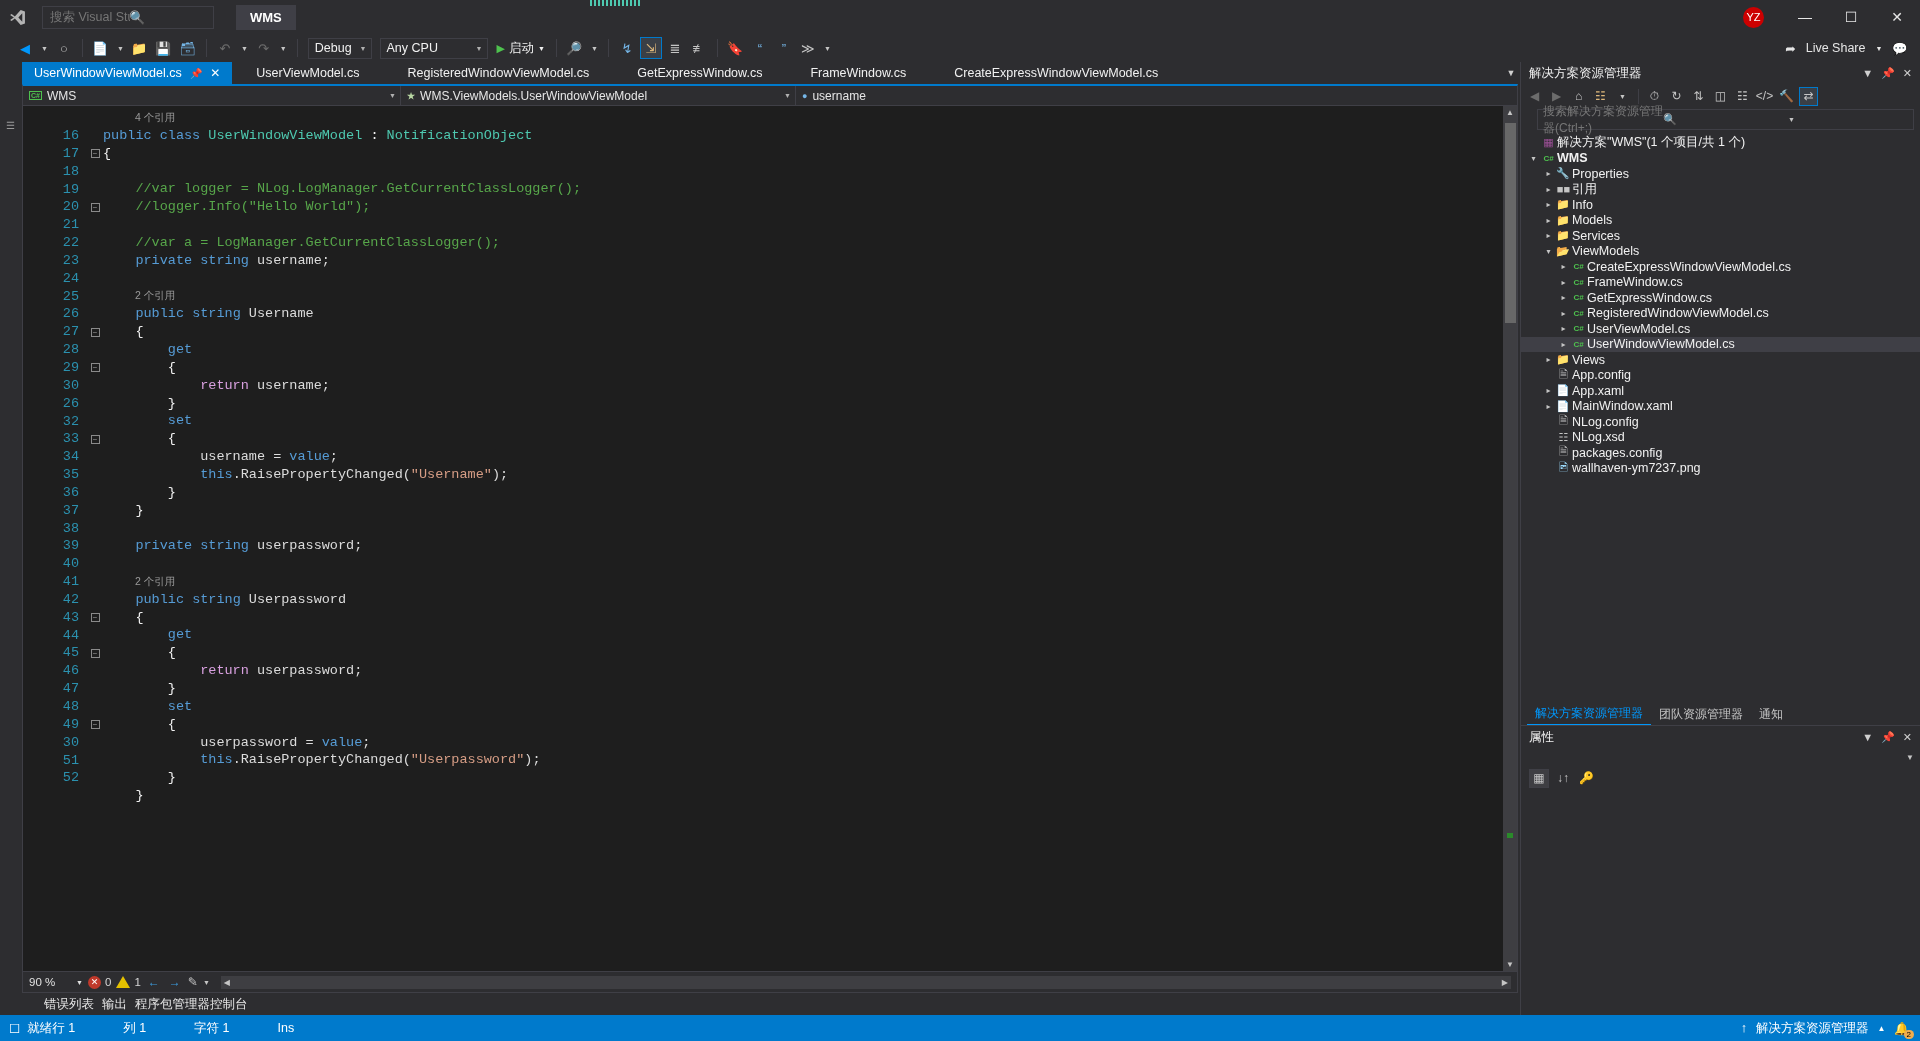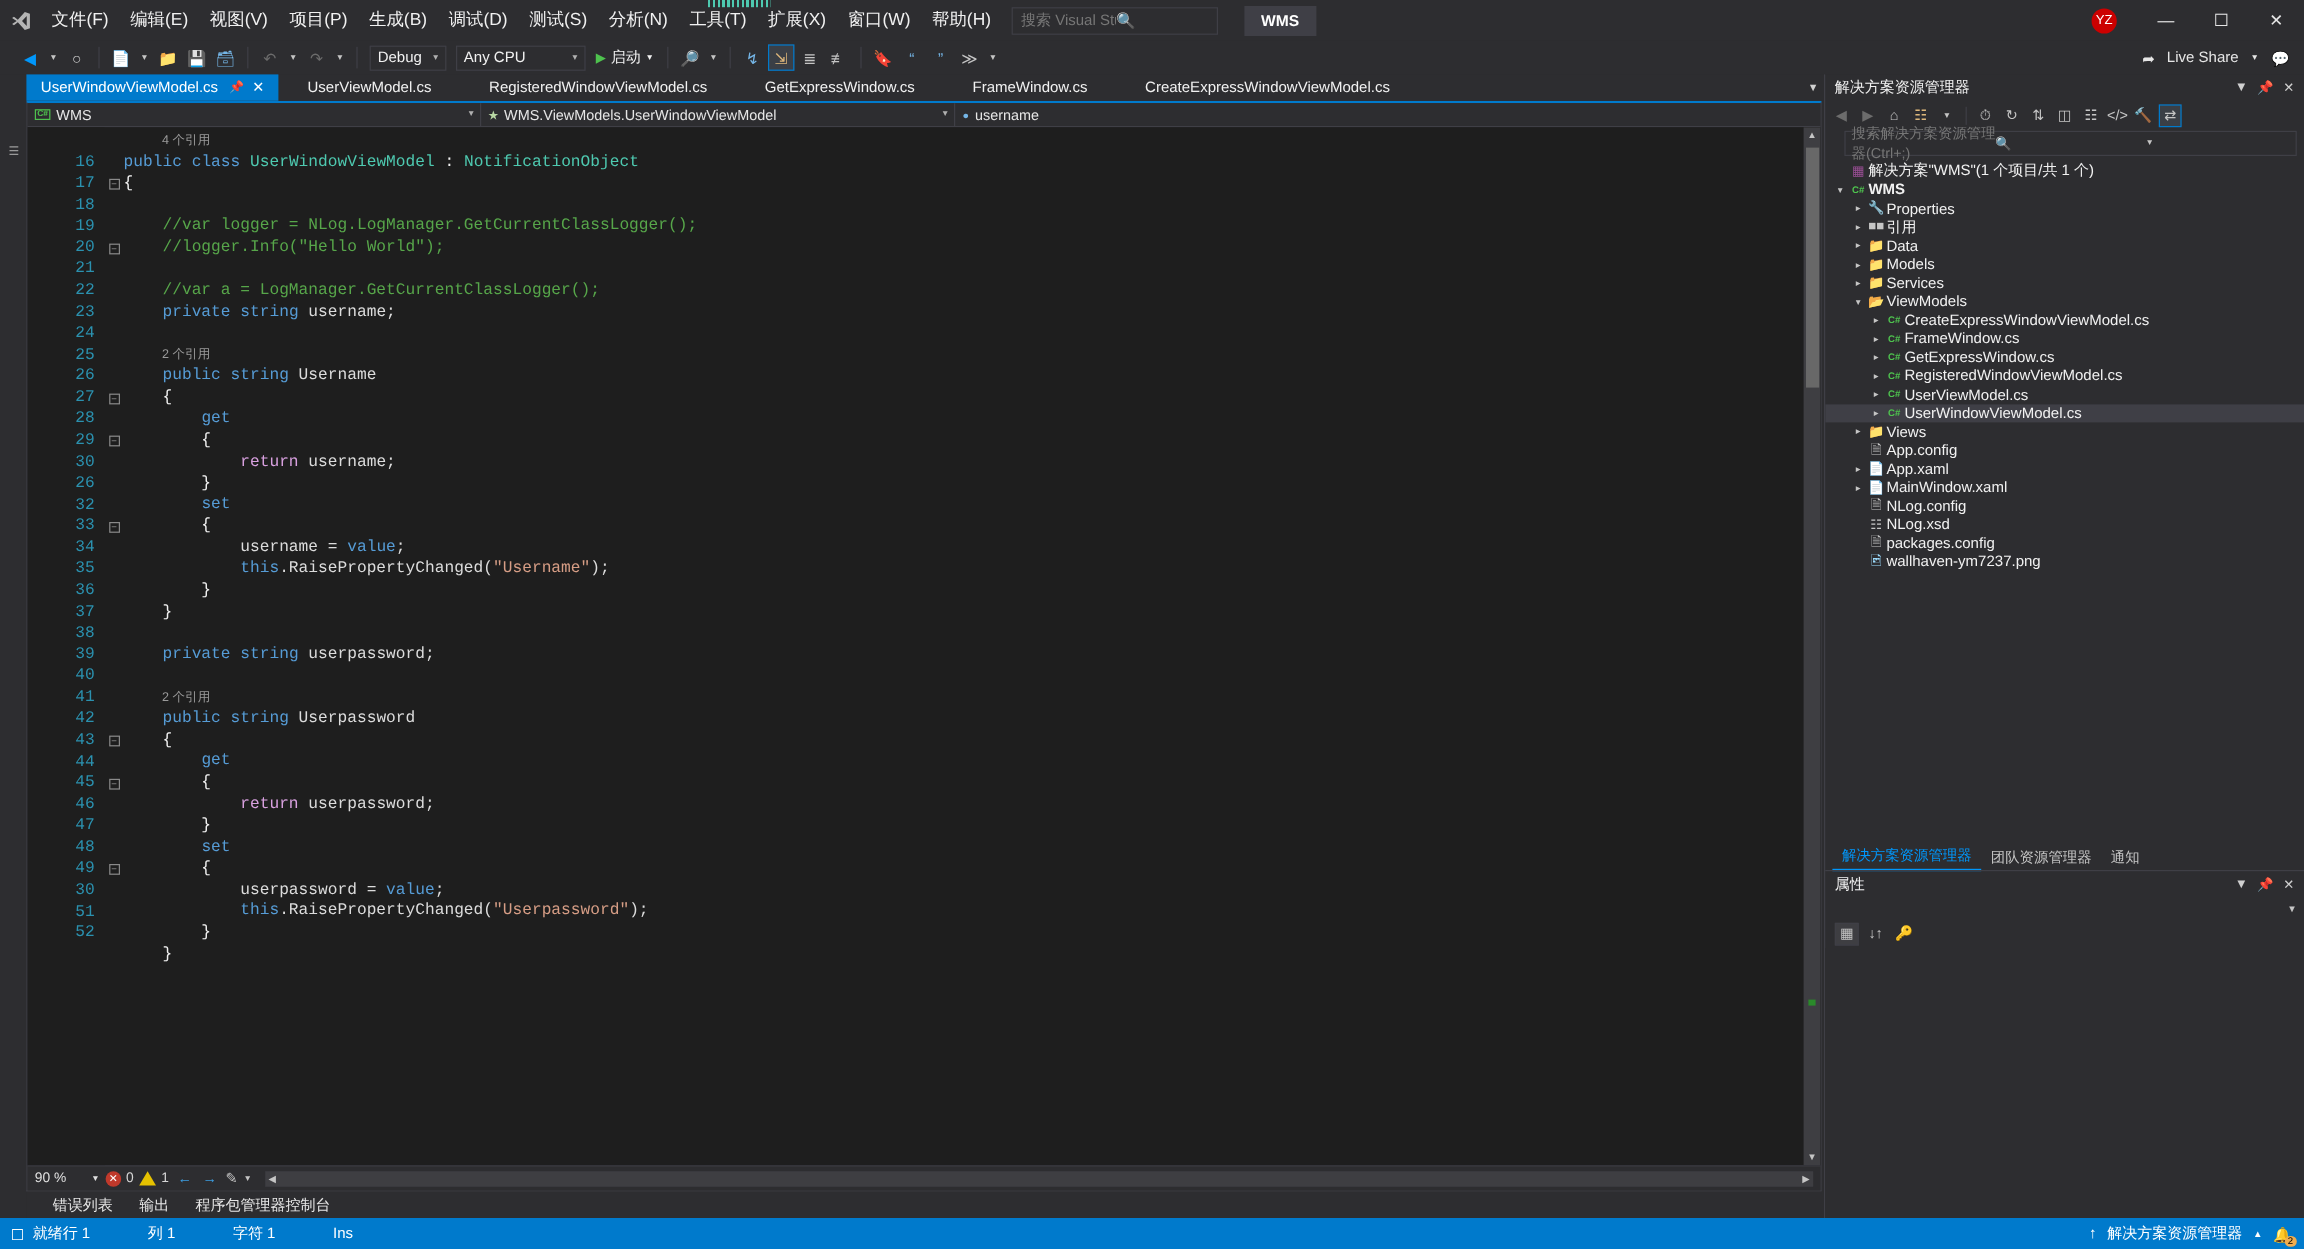--- a/index.html
+++ b/index.html
@@ -81,21 +81,21 @@
   .editor-status { height:21px; background:#2d2d30; display:flex; align-items:center; flex:none; gap:5px;
                    padding:0 6px; border-top:1px solid #3f3f46; font-size:12px; color:#d6d6d6;}
   .zoomsel { width:54px; display:flex; align-items:center; font-size:11.5px; color:#e0e0e0; }
   .zoomsel .cv { margin-left:auto; font-size:7px; }
   .err-badge { display:flex; align-items:center; gap:4px; font-size:11.5px; }
   .circ { width:13px; height:13px; border-radius:50%; background:#c0392b; color:#fff; font-size:9px;
           display:flex; align-items:center; justify-content:center; }
   .tri { width:0;height:0;border-left:7px solid transparent;border-right:7px solid transparent;border-bottom:12px solid #e5c100;}
   .hscrollpane { flex:1; height:13px; background:#3e3e42; margin-left:6px; display:flex; align-items:center; }
   .hscrollpane .ha { font-size:8px; color:#c5c5c5; padding:0 3px;}
-  .bottom-tabs { height:22px; background:#2d2d30; display:flex; align-items:center; gap:22px; padding-left:22px; flex:none; font-size:12.5px; color:#e6e6e6;}
+  .bottom-tabs { height:22px; background:#2d2d30; display:flex; align-items:center; gap:8px; padding-left:22px; flex:none; font-size:12.5px; color:#e6e6e6;}
 
   
   .rightdock { width:400px; flex:none; background:#2d2d30; display:flex; flex-direction:column; border-left:1px solid #3f3f46;}
   .pane-title { height:22px; display:flex; align-items:center; padding:0 4px 0 8px; font-size:12.5px; color:#f1f1f1; flex:none; }
   .pane-title .acts { margin-left:auto; display:flex; align-items:center; gap:8px; color:#d0d0d0; font-size:11px; padding-right:4px;}
   .se-toolbar { height:24px; display:flex; align-items:center; padding:0 4px; gap:3px; flex:none; }
   .se-tb { width:19px; height:19px; display:flex; align-items:center; justify-content:center; color:#c5c5c5; font-size:12px;}
   .se-tb.on { border:1px solid #007acc; background:#3a3f46; }
   .se-sep { width:1px; height:15px; background:#3f3f46; margin:0 3px; }
   .se-search { height:21px; margin:1px 6px 3px 16px; background:#2d2d30; border:1px solid #3f3f46;
@@ -130,34 +130,20 @@
 <body>
 
 <div class="app">
 
   <div class="titlebar">
     <div class="color-strip"></div>
     <div class="vs-logo">
       <svg width="17" height="17" viewBox="0 0 16 16">
           <path d="M11 1 5.5 7 2.5 4.6 1 5.6 4.6 8 1 10.4l1.5 1L5.5 9 11 15l4-1.3V2.3zm1.5 3v8L8.8 8z" fill="#b4b4b4"></path>
         </svg>
-    </div>
-    <div class="menu">
-      <div class="menu-item">文件(F)</div>
-      <div class="menu-item">编辑(E)</div>
-      <div class="menu-item">视图(V)</div>
-      <div class="menu-item">项目(P)</div>
-      <div class="menu-item">生成(B)</div>
-      <div class="menu-item">调试(D)</div>
-      <div class="menu-item">测试(S)</div>
-      <div class="menu-item">分析(N)</div>
-      <div class="menu-item">工具(T)</div>
-      <div class="menu-item">扩展(X)</div>
-      <div class="menu-item">窗口(W)</div>
-      <div class="menu-item">帮助(H)</div>
     </div>
     <div class="qsearch">
       <span>搜索 Visual Studio (Ctrl+Q)</span>
       <span class="mag">🔍</span>
     </div>
     <div class="proj-chip">WMS</div>
     <div class="title-right">
       <div class="avatar">YZ</div>
       <div class="winbtn">—</div>
       <div class="winbtn">☐</div>
@@ -455,21 +441,21 @@
             <span>Properties</span>
           </div>
           <div class="trow" style="padding-left: 21px;">
             <span class="tw">▸</span>
             <span class="ic" style="color: rgb(197, 197, 197);">■■</span>
             <span>引用</span>
           </div>
           <div class="trow" style="padding-left: 21px;">
             <span class="tw">▸</span>
             <span class="ic" style="color: rgb(220, 182, 122);">📁</span>
-            <span>Data</span>
+            <span>Info</span>
           </div>
           <div class="trow" style="padding-left: 21px;">
             <span class="tw">▸</span>
             <span class="ic" style="color: rgb(220, 182, 122);">📁</span>
             <span>Models</span>
           </div>
           <div class="trow" style="padding-left: 21px;">
             <span class="tw">▸</span>
             <span class="ic" style="color: rgb(220, 182, 122);">📁</span>
             <span>Services</span>

